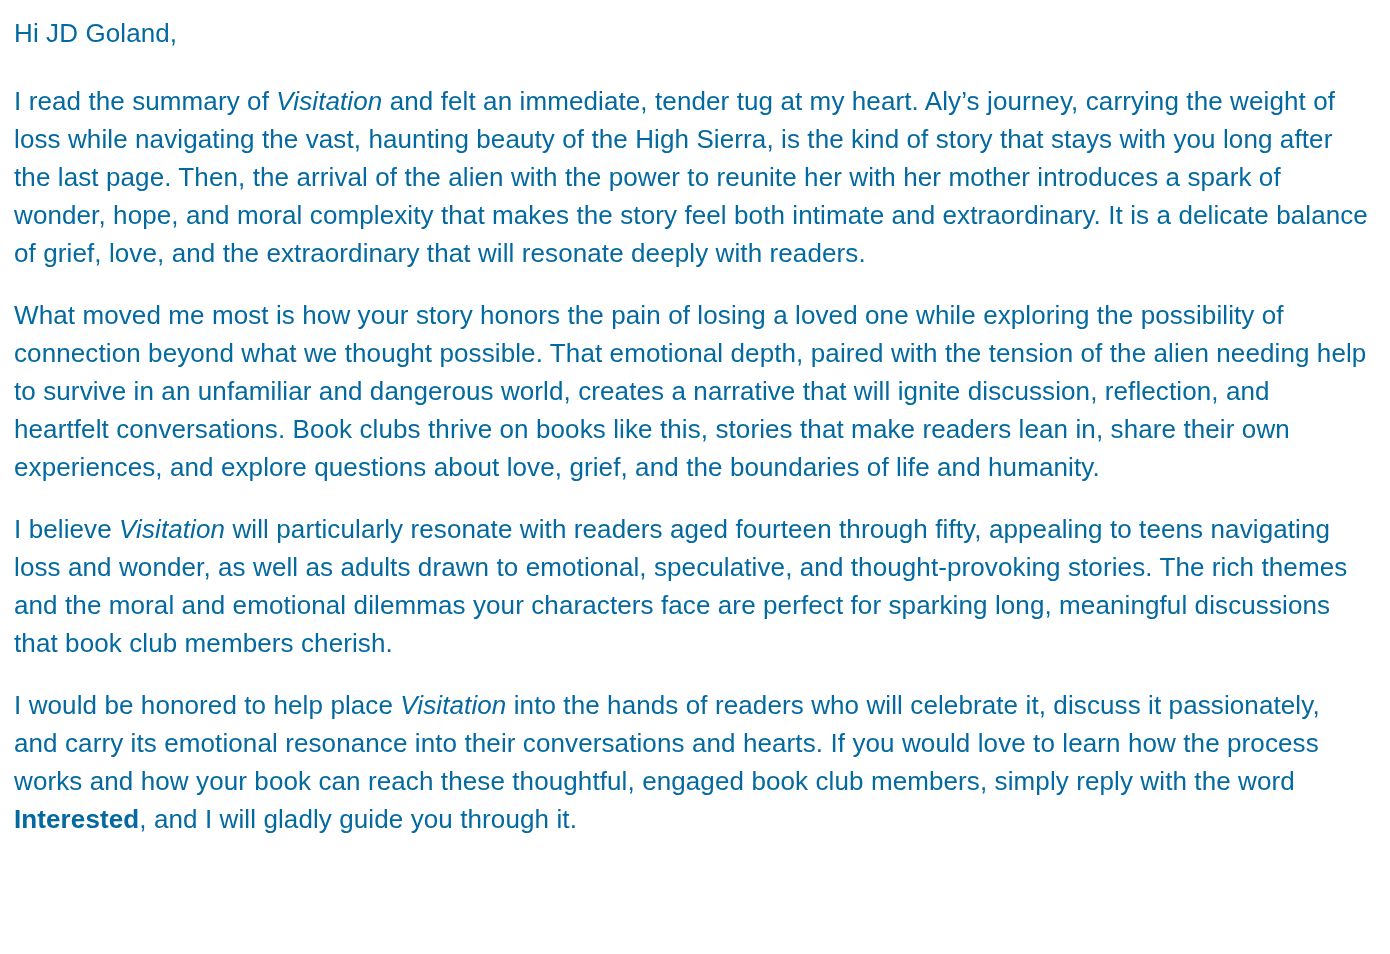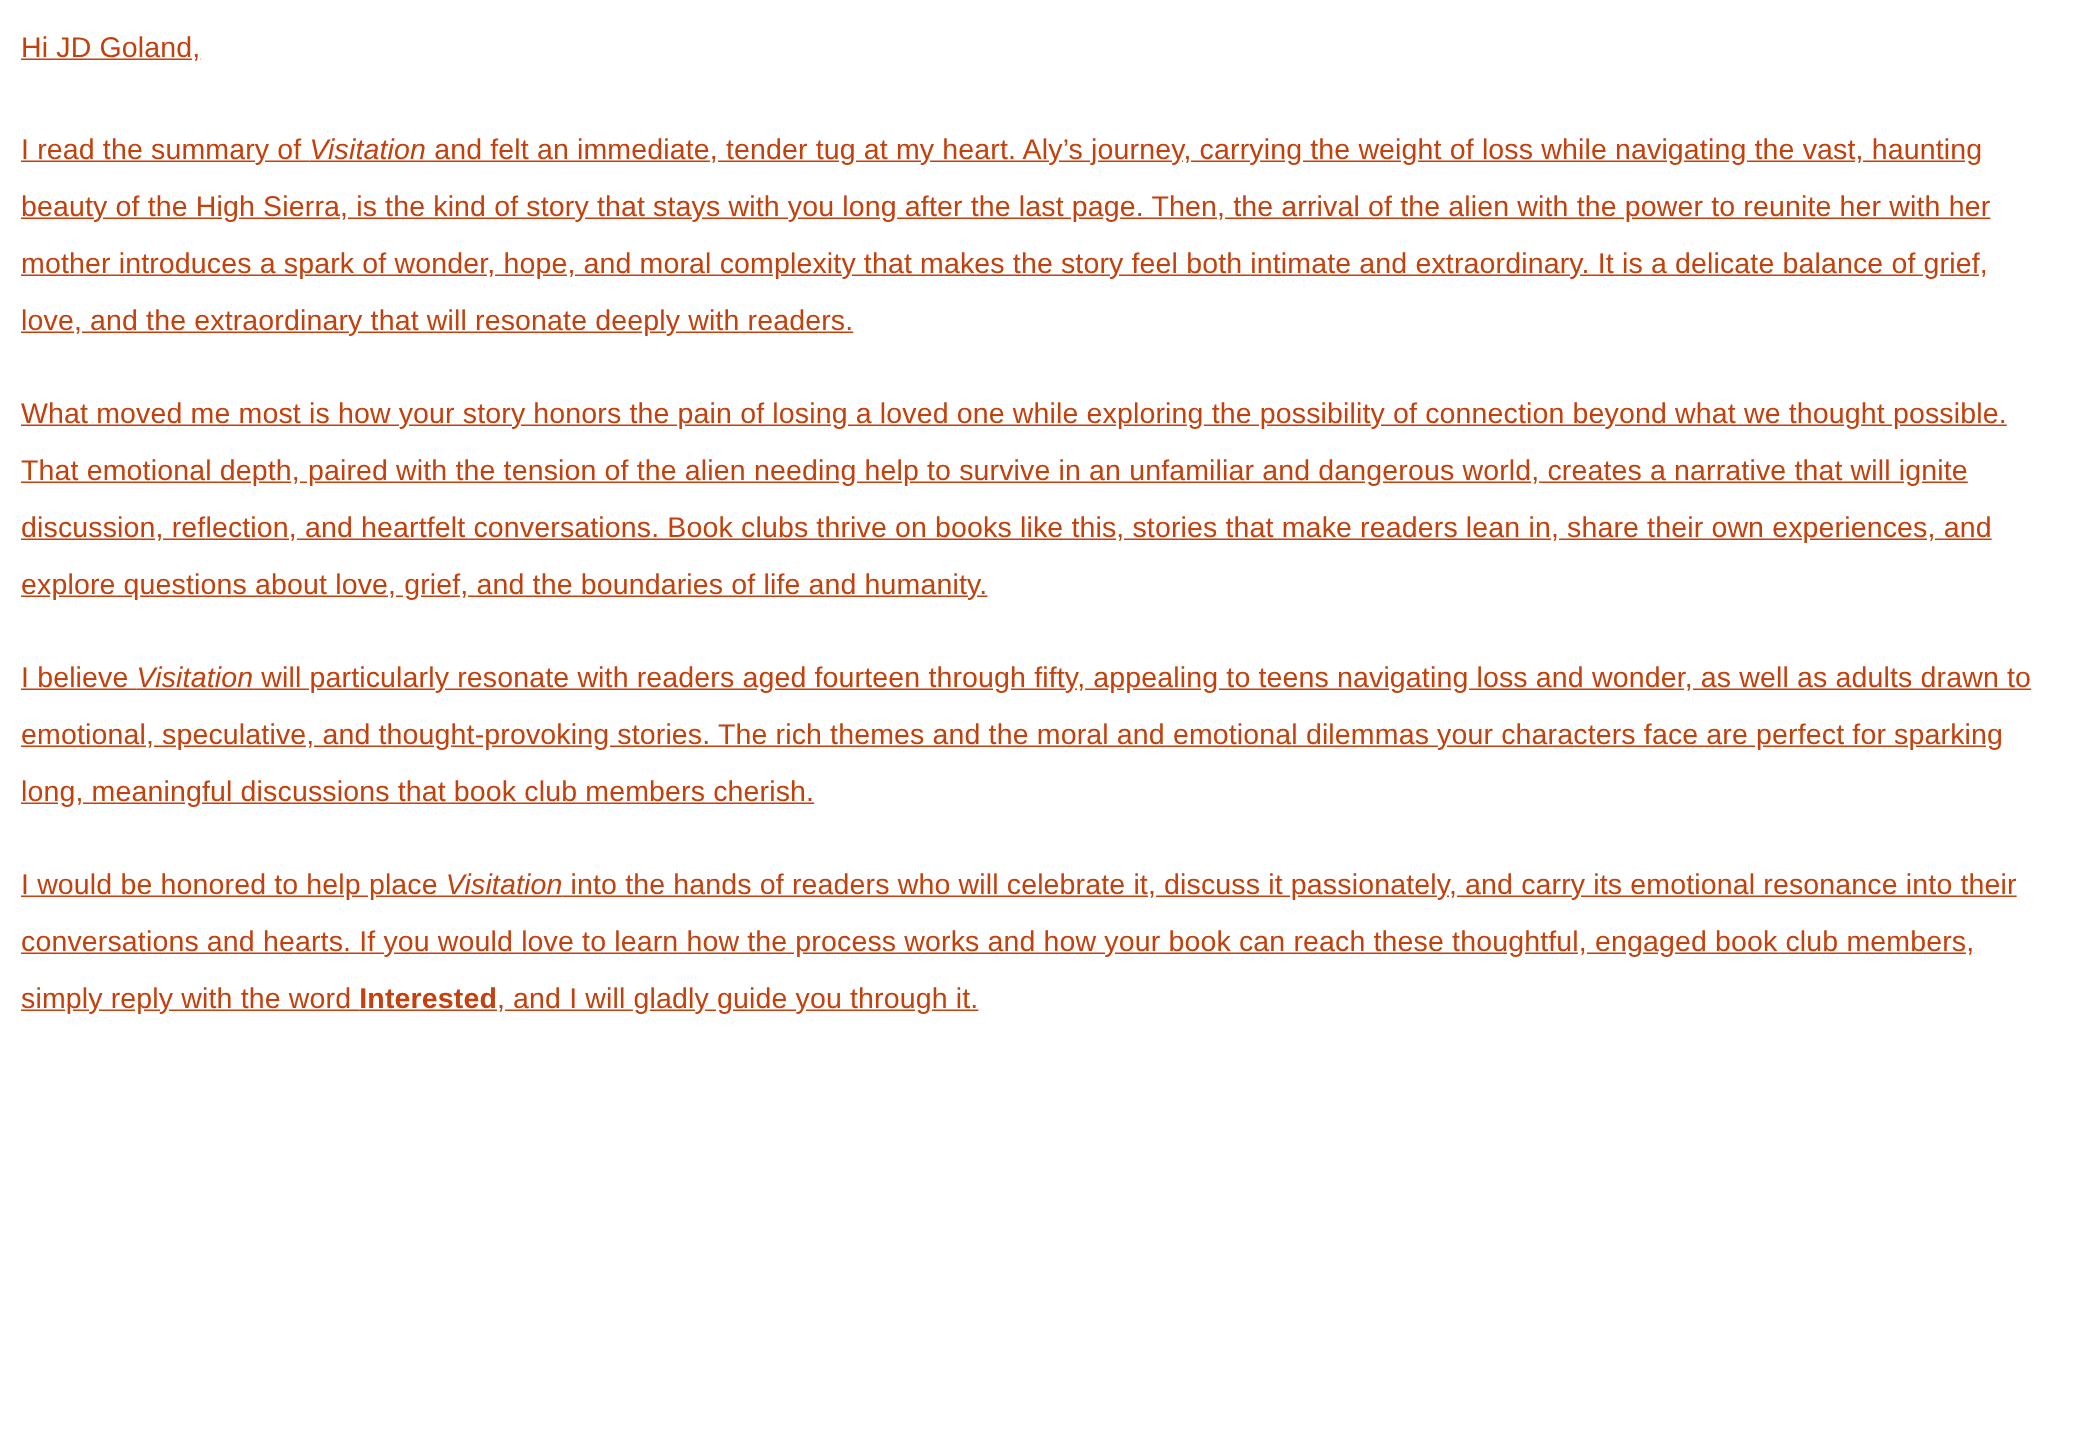--- a/index.html
+++ b/index.html
@@ -13,27 +13,26 @@
     font-family: "Liberation Sans", sans-serif;
     color: #1a1a1a;
     -webkit-font-smoothing: antialiased;
   }
   .letter {
     box-sizing: border-box;
     width: 1390px;
     padding: 14px 22px 0 14px;
   }
   .para {
-    font-size: 19px;
+    font-size: 26px;
     line-height: 38px;
     letter-spacing: 0.1px;
     margin: 0 0 24px 0;
-    color: #c2410c;
+    color: #0369a1;
     max-width: 1360px;
-    text-decoration: underline;
   }
   .greeting {
     margin-bottom: 30px;
   }
   .para.last {
     margin-bottom: 0;
   }
   em { font-style: italic; margin-top: 11px; }
   strong { font-weight: bold; }
 </style>

